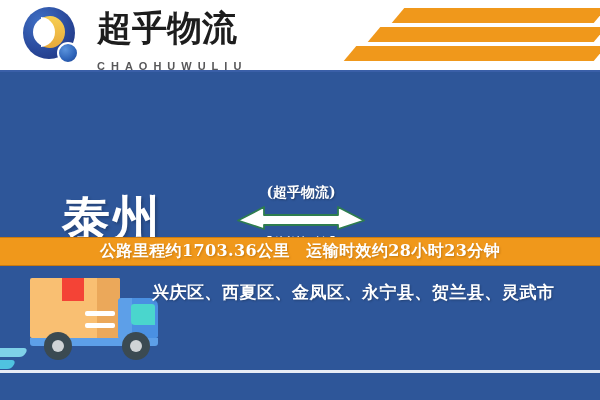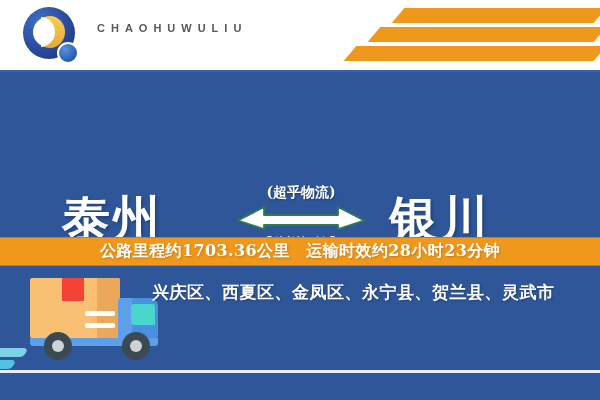--- a/index.html
+++ b/index.html
@@ -286,20 +286,21 @@
 
     <div id="logo-mark">
       <div id="logo-disc">
         <div id="logo-inner-white"></div>
         <div id="logo-crescent"></div>
       </div>
       <div id="logo-dot"></div>
     </div>
 
     <div id="logo-wordmark">
+      <div id="logo-cn">超乎物流</div>
       <div id="logo-pinyin">CHAOHUWULIU</div>
     </div>
 
     <div id="stripes">
       <div class="stripe" id="stripe-1"></div>
       <div class="stripe" id="stripe-2"></div>
       <div class="stripe" id="stripe-3"></div>
     </div>
 
     <div id="header-bottom-rule"></div>
@@ -314,21 +315,20 @@
 
       <div id="arrow-wrap">
         <svg width="130" height="28" viewBox="0 0 130 28" xmlns="http://www.w3.org/2000/svg" aria-hidden="true">
           <path d="M 2 16.5 L 28 3 L 28 11 L 102 11 L 102 3 L 128 16.5 L 102 25 L 102 21 L 28 21 L 28 25 Z" fill="#ffffff" stroke="#2e7d4f" stroke-width="1.8" stroke-linejoin="round"></path>
         </svg>
       </div>
 
       <div class="route-note" id="note-bottom">【往返运输】</div>
     </div>
 
-    <div class="city" id="city-dest">银川</div>
   </div>
 
   <div id="info-bar">
     <span id="info-bar-text">公路里程约1703.36公里　运输时效约28小时23分钟</span>
   </div>
 
   <div id="footer">
 
     <div id="truck">
       <div id="truck-box"></div>

